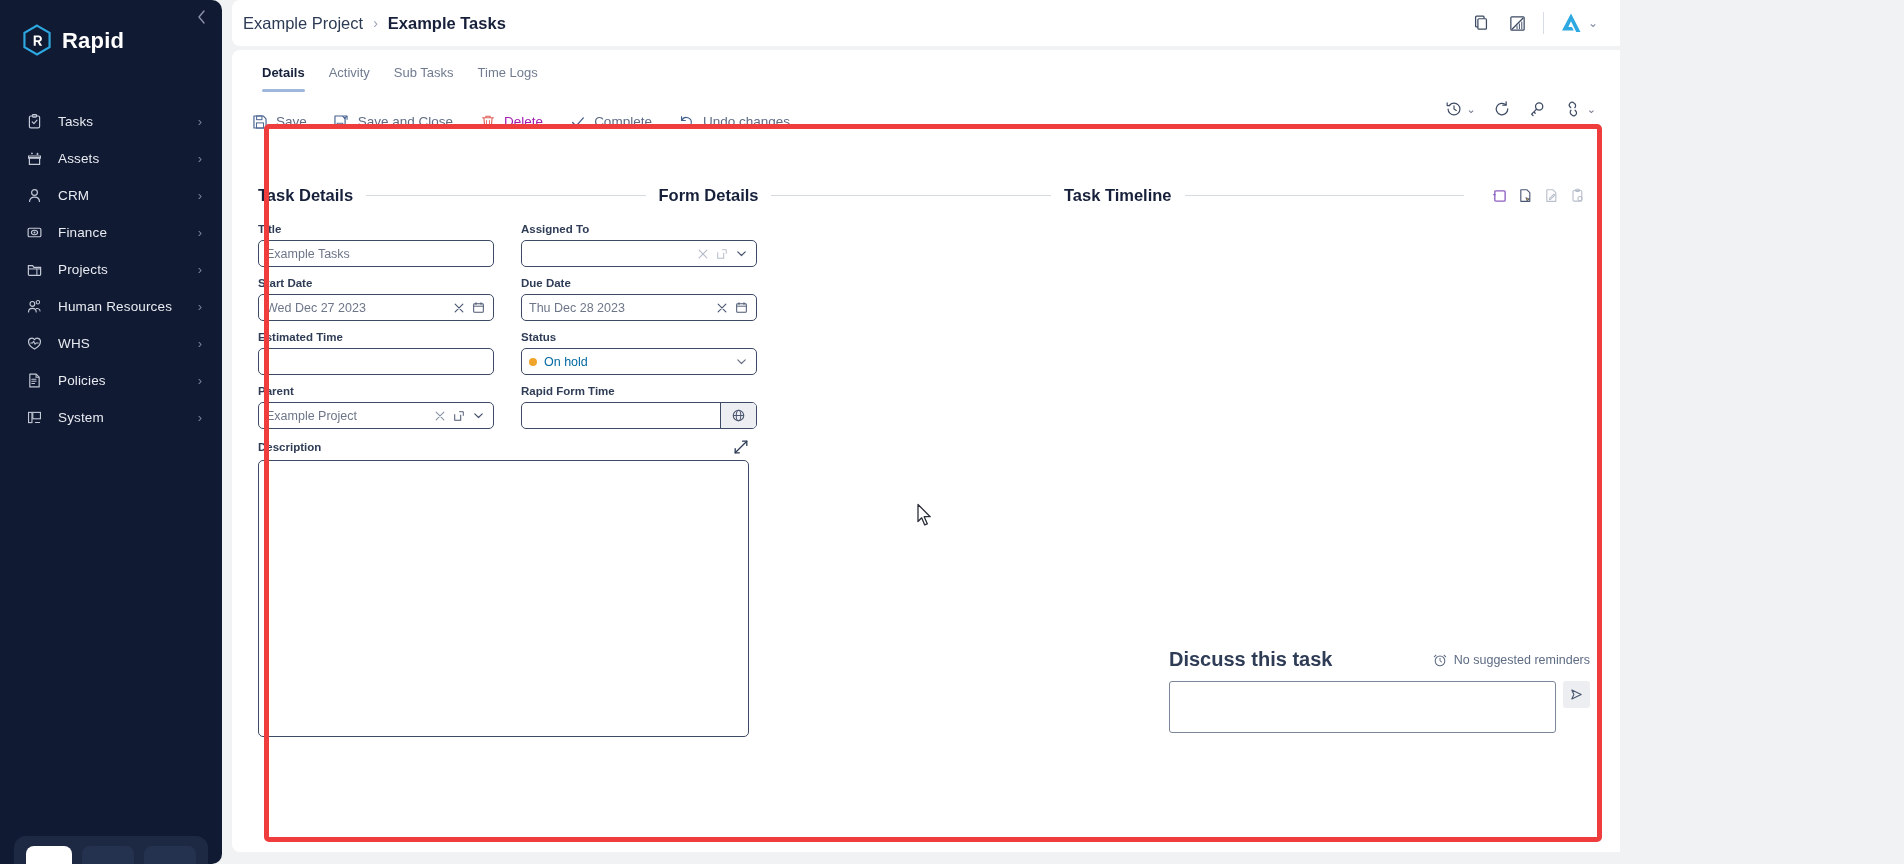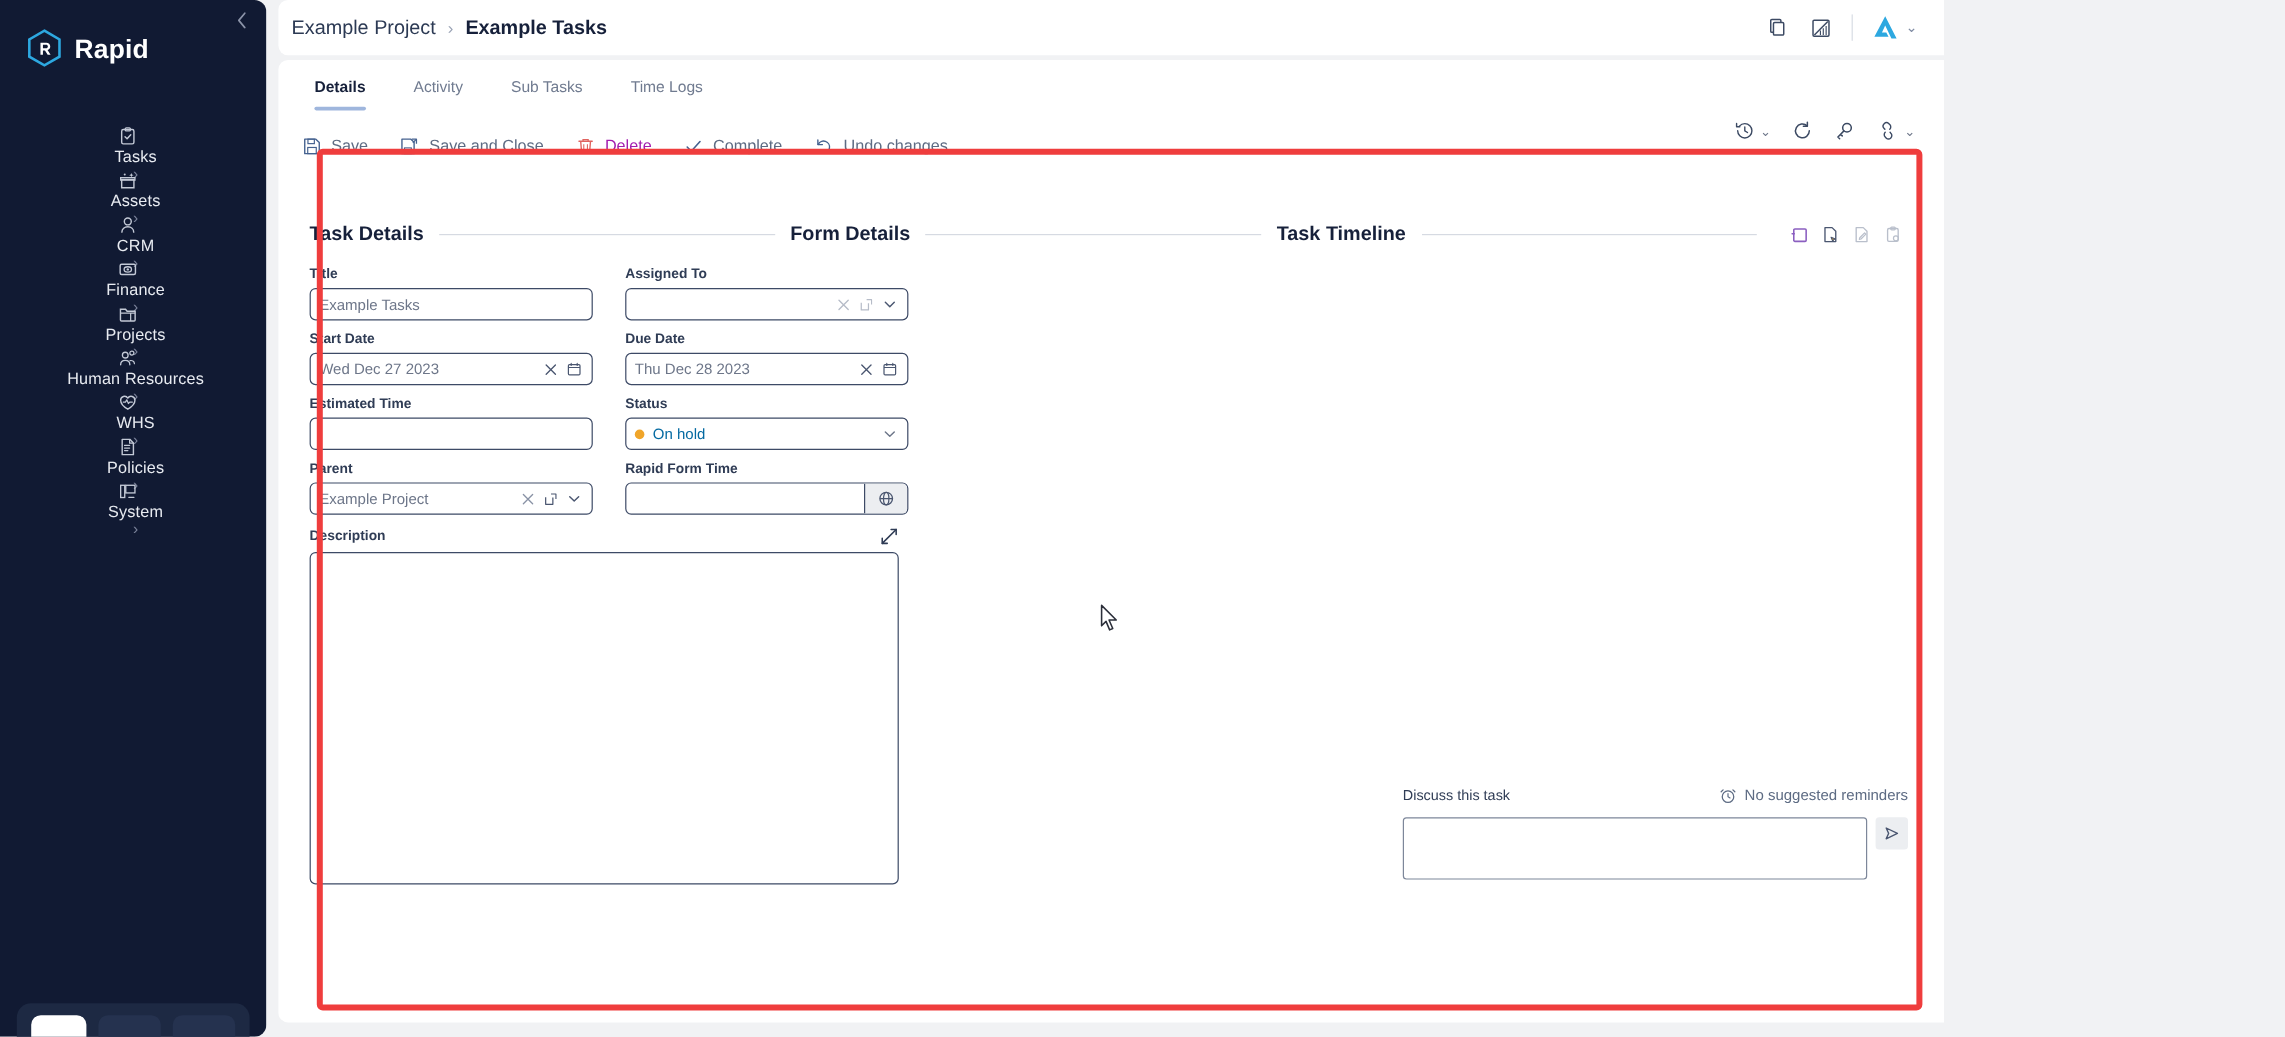--- a/index.html
+++ b/index.html
@@ -32,21 +32,20 @@
   }
   .brand-logo { width: 30px; height: 33px; flex: none; }
   .brand-name {
     font-size: 22px; font-weight: bold; letter-spacing: .2px; color: #fff;
   }
   .nav { margin-top: 46px; }
   .nav-item {
     display: flex; align-items: center;
     height: 37px; padding: 0 20px 0 24px;
     cursor: pointer;
-    flex-direction: column;
   }
   .nav-icon {
     width: 20px; height: 20px; flex: none;
     margin-right: 14px;
     display: flex; align-items: center; justify-content: center;
     color: #c3c9d6;
   }
   .nav-label { font-size: 13.5px; color: #e8ebf1; flex: 1; letter-spacing: .15px; }
   .nav-chev { color: #7b839a; font-size: 13px; line-height: 1; }
 
@@ -80,21 +79,21 @@
   .tb-div { width: 1px; height: 22px; background: #d8dce4; }
   .tb-logo { display: flex; align-items: center; gap: 4px; }
   .tb-chev { color: #7f8ba3; font-size: 12px; }
 
   .panel {
     position: absolute; left: 10px; right: 0; top: 50px; bottom: 12px;
     background: #fff; border-radius: 8px 0 0 8px;
   }
 
   .tabs {
-    display: flex; align-items: center; gap: 40px;
+    display: flex; align-items: center; gap: 24px;
     padding: 14px 0 0 30px; height: 42px;
   }
   .tab { font-size: 13px; color: #707b90; cursor: pointer; position: relative; padding-bottom: 12px; }
   .tab.active { color: #16203a; font-weight: bold; }
   .tab.active::after {
     content: ""; position: absolute; left: 0; right: 0; bottom: 0;
     height: 3px; background: #9fb6dd; border-radius: 2px;
   }
 
   .toolbar {
@@ -156,21 +155,21 @@
   .expand-ico { margin-left: auto; width: 16px; height: 16px; color: #2f3c55; cursor: pointer; }
   .desc-box {
     height: 277px; border: 1px solid #3d4a66; border-radius: 5px; background: #fff;
   }
 
   .right-col { flex: 1; position: relative; }
   .discuss {
     position: absolute; left: 420px; right: 6px; bottom: 4px;
   }
   .discuss-head { display: flex; align-items: center; margin-bottom: 10px; }
-  .discuss-title { font-size: 12px; color: #2f3c55; }
+  .discuss-title { font-size: 20px; color: #2f3c55; font-weight: bold; }
   .reminders { margin-left: auto; display: flex; align-items: center; gap: 6px; font-size: 12.5px; color: #5d6b83; }
   .discuss-row { display: flex; align-items: flex-start; gap: 7px; }
   .discuss-box { flex: 1; height: 52px; border: 1px solid #7d879a; border-radius: 3px; background: #fff; }
   .send-btn {
     width: 27px; height: 27px; background: #eceef1; border-radius: 3px;
     display: flex; align-items: center; justify-content: center; color: #4a5670; cursor: pointer;
   }
 
   .cursor { position: absolute; left: 916px; top: 503px; z-index: 40; pointer-events: none; }
 </style>

